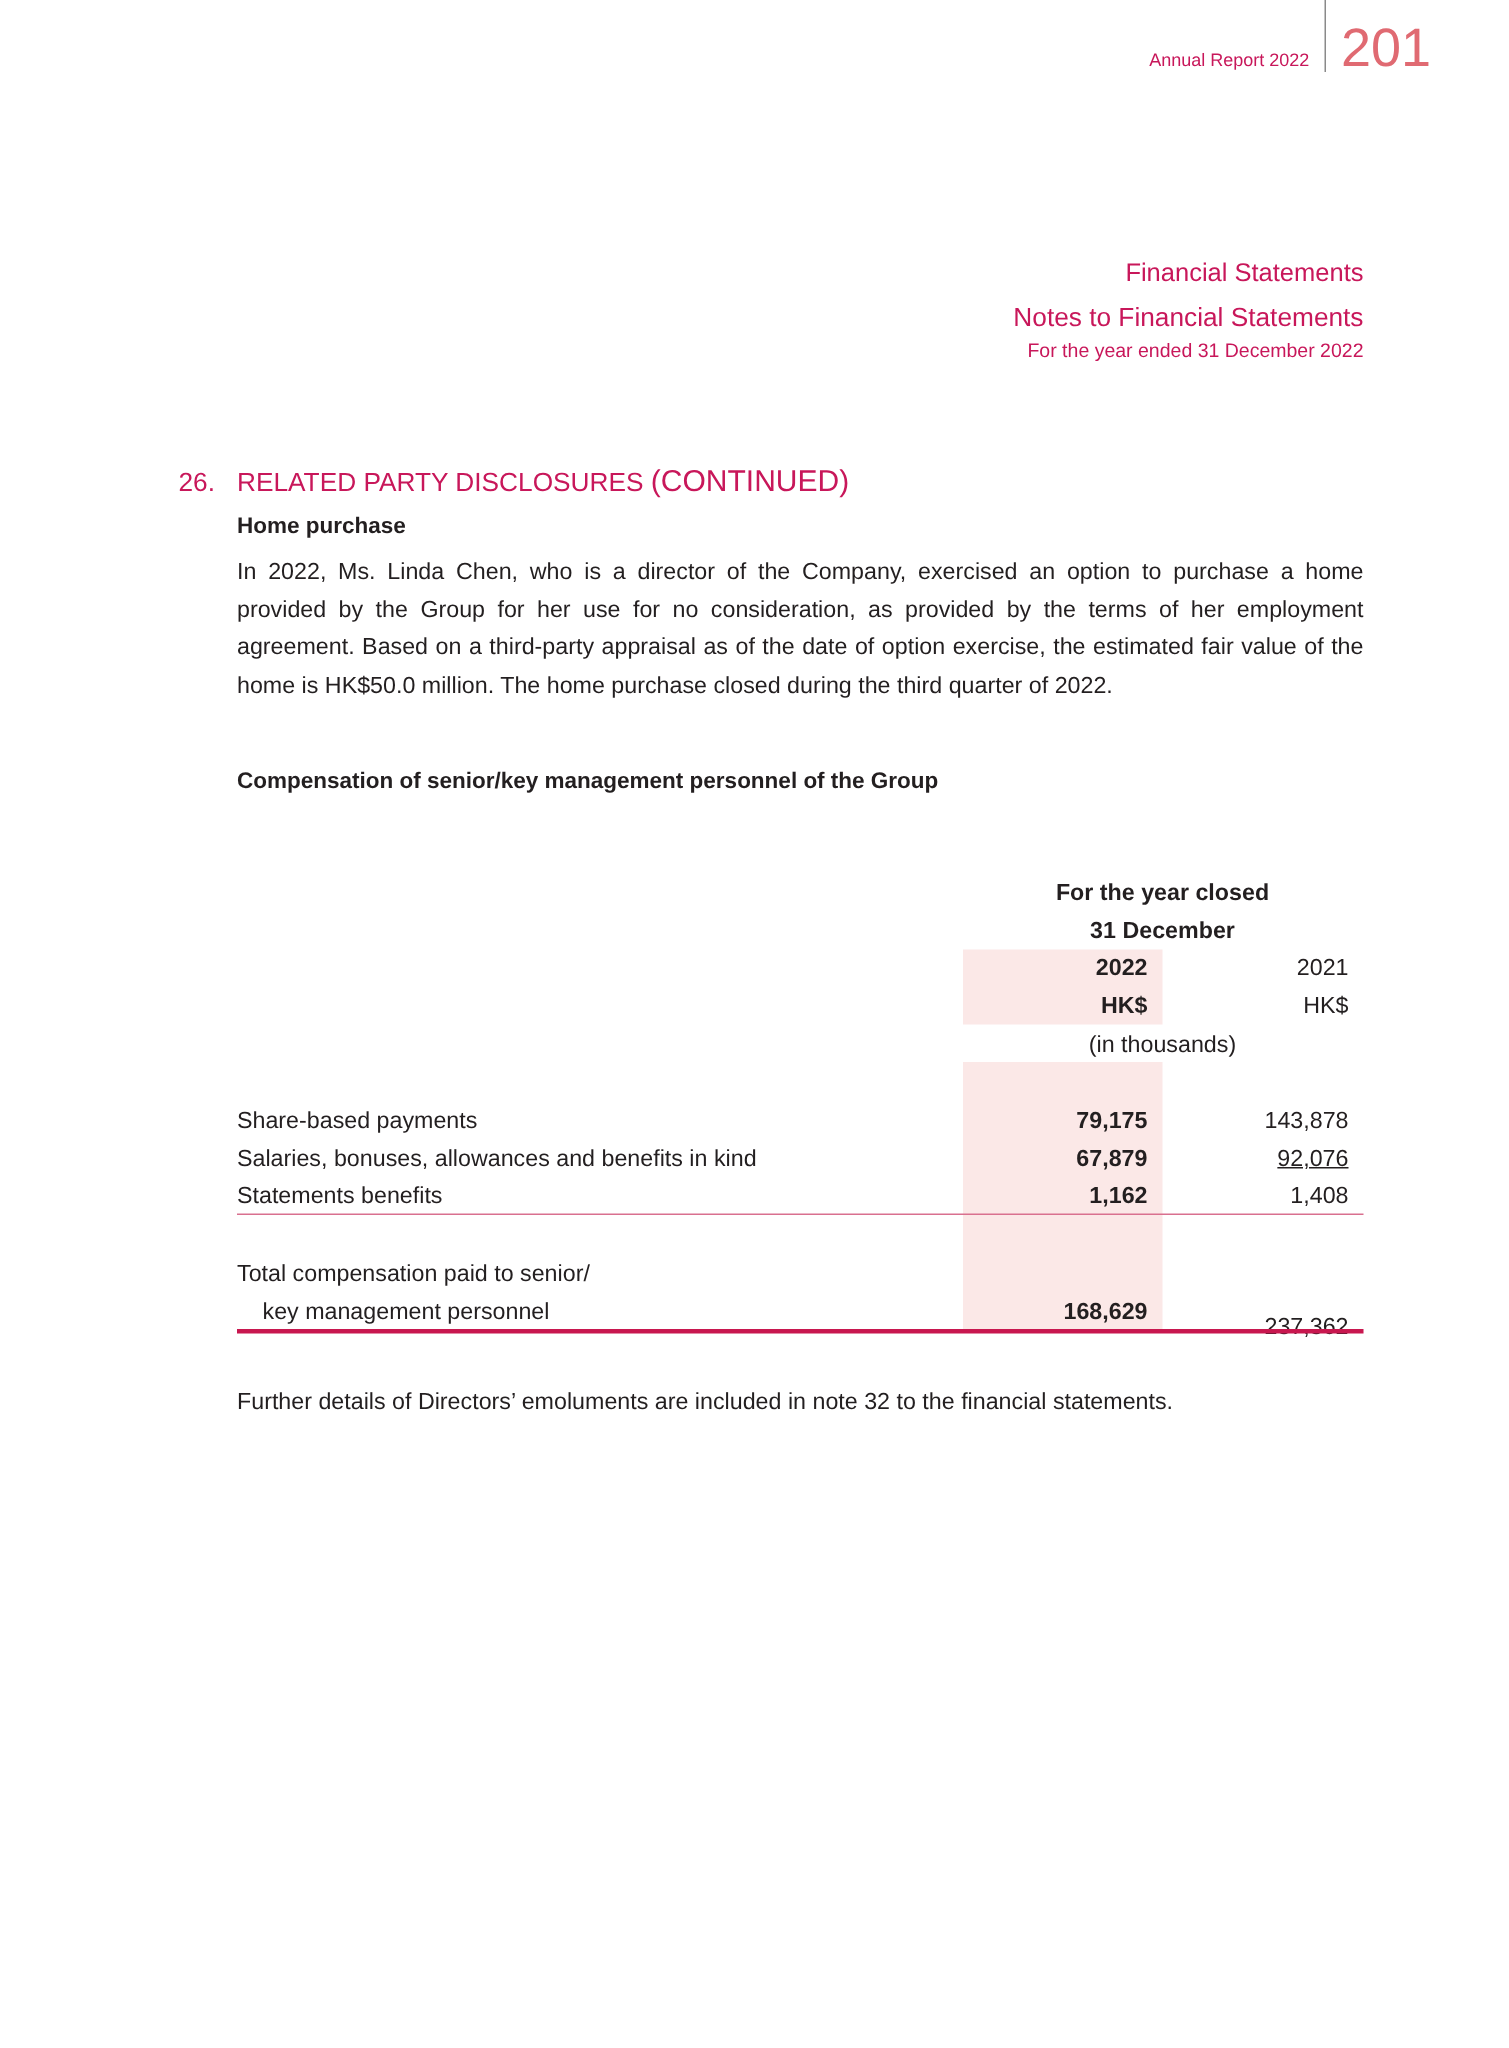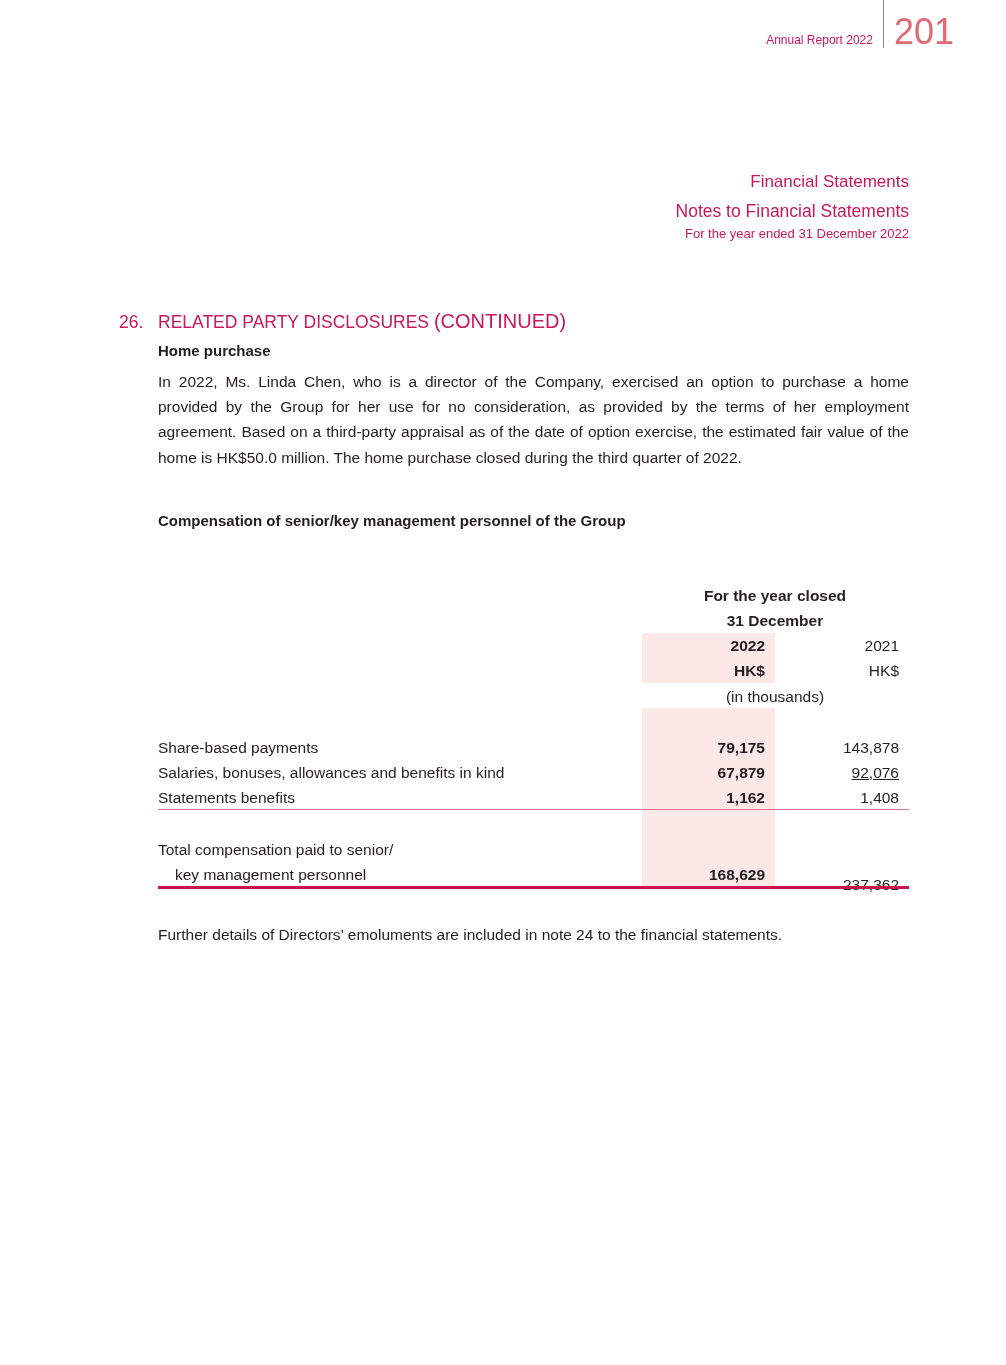--- a/index.html
+++ b/index.html
@@ -114,13 +114,13 @@
   <div>
     <div class="cell c-label" style="top:837px;">Total compensation paid to senior/</div>
     <div class="cell c-label" style="top:862px; left:175px;">key management personnel</div>
     <div class="cell c-2022" style="top:862px;">168,629</div>
     <div class="cell c-2021" style="top:832px;margin-top:40px;">237,362</div>
   </div>
 
   <div class="rule-thick" style="top:886px;"></div>
 </div>
 
-<div class="footnote">Further details of Directors’ emoluments are included in note 24 to the financial statements.</div>
+<div class="footnote">Further details of Directors’ emoluments are included in note 32 to the financial statements.</div>
 
 </body></html>

